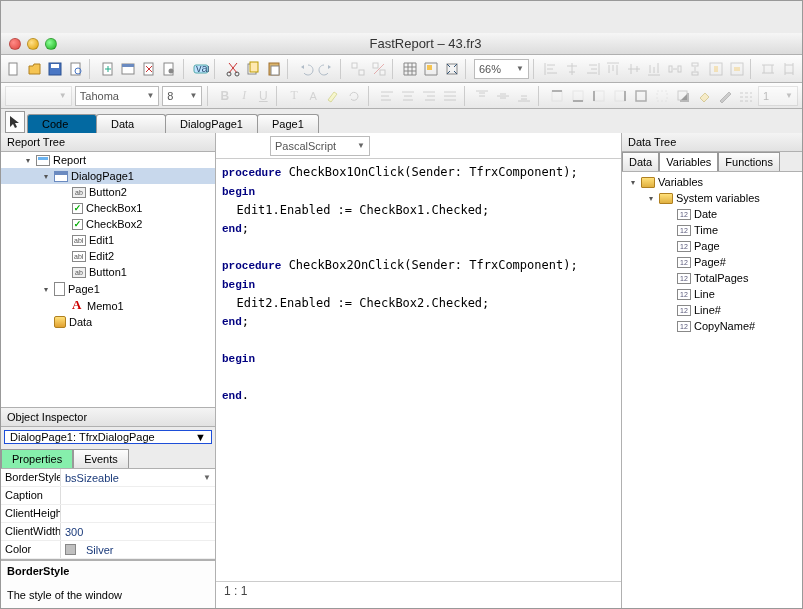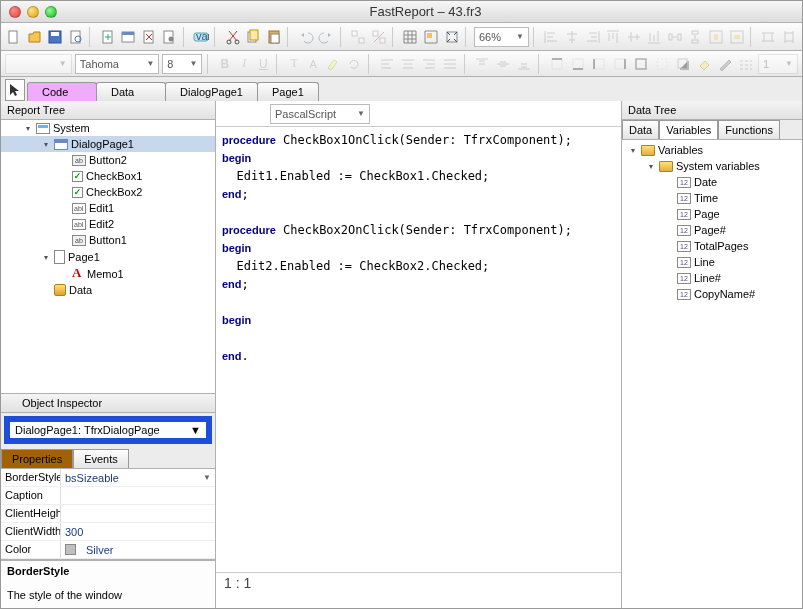--- a/index.html
+++ b/index.html
@@ -1,34 +1,34 @@
 <!DOCTYPE html>
 <html><head>
 <meta charset="utf-8">
 <style>
 * { box-sizing: border-box; margin: 0; padding: 0; font-family: "Lucida Grande", Arial, sans-serif; font-size: 11px; }
 body { width: 803px; height: 609px; background: #ececec; overflow: hidden; display: flex; flex-direction: column; border: 1px solid #999; }
-.titlebar { height: 22px; background: linear-gradient(#f6f6f6,#dcdcdc); display: flex; align-items: center; padding: 0 8px; border-bottom: 1px solid #b0b0b0; }
+.titlebar { height: 22px; background: linear-gradient(#f6f6f6,#dcdcdc); display: flex; align-items: center; padding: 0 8px; border-bottom: 1px solid #b0b0b0; margin-top: 32px; }
 .tl-btns { display: flex; gap: 6px; }
 .tl-btn { width: 12px; height: 12px; border-radius: 50%; border: 1px solid rgba(0,0,0,.2); }
 .tl-red { background: radial-gradient(circle at 35% 35%, #ff8b86, #e0443e); }
 .tl-yel { background: radial-gradient(circle at 35% 35%, #ffe08a, #e0a000); }
 .tl-grn { background: radial-gradient(circle at 35% 35%, #8aff95, #1aae1a); }
 .tl-title { flex: 1; text-align: center; font-size: 13px; color: #333; }
 .toolbar { height: 28px; background: linear-gradient(#fdfdfd,#e8e8e8); border-bottom: 1px solid #b0b0b0; display: flex; align-items: center; padding: 0 4px; gap: 2px; }
 .tb-sep { width: 6px; height: 20px; border-left: 1px solid #ccc; margin: 0 2px; }
 .tb-btn { width: 22px; height: 20px; display: flex; align-items: center; justify-content: center; border: 1px solid transparent; border-radius: 2px; cursor: pointer; }
 .tb-btn svg { width: 16px; height: 16px; }
 .tb-combo { height: 20px; border: 1px solid #bbb; background: #fff; display: flex; align-items: center; padding: 0 4px; font-size: 11px; color: #555; min-width: 40px; }
 .tb-combo .arrow { margin-left: auto; font-size: 8px; color: #666; }
 .fontbar { height: 26px; background: linear-gradient(#fdfdfd,#e8e8e8); border-bottom: 1px solid #b0b0b0; display: flex; align-items: center; padding: 0 4px; gap: 3px; color: #999; }
 .tabsbar { height: 24px; background: #ececec; display: flex; align-items: flex-end; padding-left: 4px; }
 .ptr { width: 20px; height: 22px; border: 1px solid #999; background: #fdfdfd; display: flex; align-items: center; justify-content: center; margin-right: 2px; }
 .tab { padding: 3px 14px; border: 1px solid #999; border-bottom: none; background: linear-gradient(#fdfdfd,#e5e5e5); margin-right: -1px; border-top-left-radius: 3px; border-top-right-radius: 3px; cursor: pointer; font-size: 11px; }
-.tab.active { background: #f0abfc; }
+.tab.active { background: #0369a1; }
 .main { flex: 1; display: flex; overflow: hidden; }
 .leftcol { width: 215px; display: flex; flex-direction: column; border-right: 1px solid #b0b0b0; background: #ececec; }
 .panel-hdr { padding: 3px 6px; border-bottom: 1px solid #b0b0b0; background: linear-gradient(#f4f4f4,#e2e2e2); font-size: 11px; }
 .tree { flex: 1; background: #fff; overflow: auto; font-size: 11px; }
 .tree-row { display: flex; align-items: center; padding: 2px 4px; gap: 3px; cursor: default; white-space: nowrap; }
 .tree-row.selected { background: #c8d8ec; }
 .tree-indent0 { padding-left: 4px; }
 .tree-indent1 { padding-left: 22px; }
 .tree-indent2 { padding-left: 40px; }
 .tree-indent3 { padding-left: 58px; }
@@ -38,36 +38,36 @@
 .icon-dlg { width: 14px; height: 11px; background: #fff; border: 1px solid #6a8ac0; }
 .icon-dlg::before { content:''; display:block; height:3px; background:#6a8ac0; }
 .icon-btn { width: 14px; height: 11px; background: #f0f0f0; border: 1px solid #888; font-size:7px; text-align:center; line-height:9px; color:#555; }
 .icon-chk { width: 11px; height: 11px; background: #fff; border: 1px solid #888; display:flex; align-items:center; justify-content:center; color:#0a0; font-size:9px; font-weight:bold;}
 .icon-edit { width: 14px; height: 11px; background: #fff; border: 1px solid #888; font-size:7px; padding-left:1px; color:#555; line-height:9px;}
 .icon-page { width: 11px; height: 14px; background: #fff; border: 1px solid #888; }
 .icon-memo { width: 12px; height: 12px; color: #c00; font-family: serif; font-weight: bold; font-size: 13px; line-height: 10px; }
 .icon-data { width: 12px; height: 12px; background: linear-gradient(#ffe07a,#e0a030); border-radius: 2px; border:1px solid #b08020;}
 .icon-fold { width: 14px; height: 11px; background: linear-gradient(#ffe07a,#e0b040); border:1px solid #b08020; border-radius:1px;}
 .icon-12 { width: 14px; height: 11px; background:#fff; border:1px solid #888; font-size:7px; text-align:center; line-height:9px; color:#557;}
-.oi-hdr { padding: 3px 21px; border-top: 1px solid #b0b0b0; border-bottom: 1px solid #b0b0b0; background: linear-gradient(#f4f4f4,#e2e2e2); }
-.oi-combo { margin: 3px; height: 28px; border: 6px solid #1d4ed8; background: #fff; display: flex; align-items: center; padding: 0 5px; }
+.oi-hdr { padding: 3px 6px; border-top: 1px solid #b0b0b0; border-bottom: 1px solid #b0b0b0; background: linear-gradient(#f4f4f4,#e2e2e2); }
+.oi-combo { margin: 3px; height: 14px; border: 1px solid #1d4ed8; background: #fff; display: flex; align-items: center; padding: 0 5px; }
 .oi-tabs { display: flex; border-bottom: 1px solid #b0b0b0; margin-top: 2px; }
 .oi-tab { padding: 3px 10px; border: 1px solid #999; background: linear-gradient(#fdfdfd,#e5e5e5); font-size: 11px; cursor: pointer; border-bottom: none; }
-.oi-tab.active { background: #a16207; }
+.oi-tab.active { background: #86efac; }
 .oi-grid { background: #fff; font-size: 11px; max-height: 95px; overflow: hidden; border-bottom:1px solid #b0b0b0;}
 .oi-row { display: flex; height: 18px; border-bottom: 1px solid #eee; }
 .oi-key { width: 60px; padding: 2px 4px; border-right: 1px solid #ddd; overflow:hidden; white-space:nowrap;}
 .oi-val { flex: 1; padding: 2px 4px; display:flex; align-items:center; gap:10px;}
 .color-sw { width: 11px; height: 11px; background: #c0c0c0; border: 1px solid #888; }
 .oi-help { padding: 4px 6px; border-top: 1px solid #b0b0b0; background: #fdfdfd; font-size: 11px; min-height: 48px;}
 .center { flex: 1; display: flex; flex-direction: column; background: #fff; border-right: 1px solid #b0b0b0; }
 .script-top { height: 26px; display: flex; align-items: center; padding: 0 4px; gap: 4px; border-bottom: 1px solid #ccc; }
 .code { flex: 1; padding: 4px 6px; font-family: Menlo, monospace; font-size: 12px; line-height: 18px; white-space: pre; overflow: auto; color: #000; }
-.kw { color: #000080; font-weight: bold; }
-.status { height: 36px; border-top: 1px solid #ccc; padding: 2px 8px; font-size: 14px; color: #444; }
+.kw { color: #000080; font-weight: bold; font-family: Liberation Mono, monospace; }
+.status { height: 27px; border-top: 1px solid #ccc; padding: 2px 8px; font-size: 12px; color: #444; }
 .rightcol { width: 180px; background: #ececec; display: flex; flex-direction: column; }
 .dt-tabs { display: flex; font-size: 11px; border-bottom: 1px solid #b0b0b0; }
 .dt-tab { padding: 3px 6px; border: 1px solid #999; background: linear-gradient(#fdfdfd,#e5e5e5); cursor: pointer; border-bottom:none;}
 .dt-tab.active { background:#fff;}
 .dt-tree { flex: 1; background: #fff; overflow: auto; padding: 2px; }
 .dis { opacity: .35; }
 </style>
 </head>
 <body>
 
@@ -429,21 +429,21 @@
 </div>
 
 <div class="main">
 
   <div class="leftcol">
     <div class="panel-hdr">Report Tree</div>
     <div class="tree" id="rtree">
         <div class="tree-row tree-indent1">
           <span class="twisty">▾</span>
           <span class="icon-rep"></span>
-          <span>System</span>
+          <span>Report</span>
         </div>
         <div class="tree-row tree-indent2 selected">
           <span class="twisty">▾</span>
           <span class="icon-dlg"></span>
           <span>DialogPage1</span>
         </div>
         <div class="tree-row tree-indent3">
           <span class="twisty"></span>
           <span class="icon-btn">ab</span>
           <span>Button2</span>

